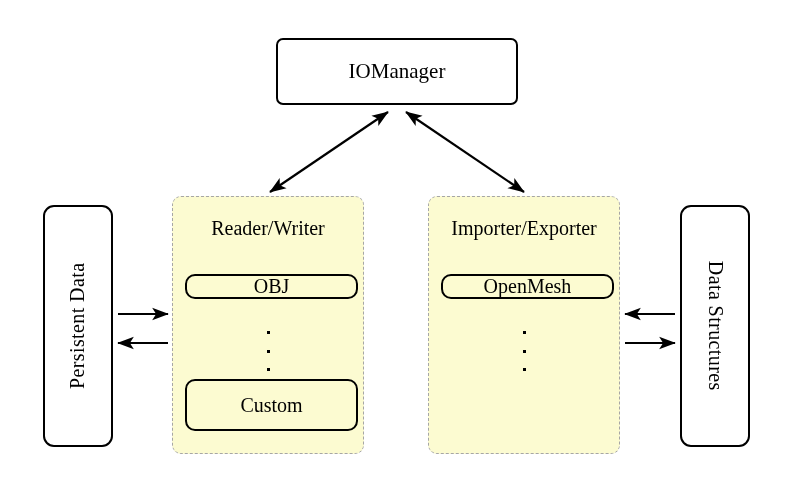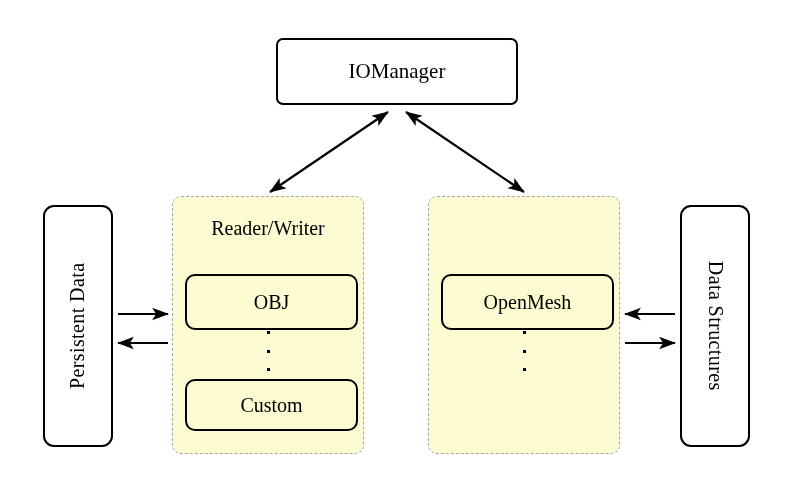--- a/index.html
+++ b/index.html
@@ -97,21 +97,21 @@
     border: 2.4px solid #000000;
     border-radius: 10px;
     background: #fcfbd1;
     display: flex;
     align-items: center;
     justify-content: center;
     text-align: center;
     font-size: 20px;
     line-height: 1.22;
   }
-  .item.first { top: 77px;  height: 56px; }
+  .item.first { top: 77px;  height: 25px; }
   .item.last  { top: 182px; height: 52px; }
 
   
   .vdots {
     position: absolute;
     left: 0; right: 0;
     top: 134px;
     height: 40px;
     display: flex;
     flex-direction: column;
@@ -166,20 +166,21 @@
     </div>
 
     <div class="item last">
       <span>
         <span>Custom</span><br>
       </span>
     </div>
   </div>
 
   <div class="group g-right">
+    <div class="group-title">Importer/Exporter</div>
 
     <div class="item first">
       <span>OpenMesh</span>
     </div>
 
     <div class="vdots">
       <i></i>
       <i></i>
       <i></i>
     </div>

